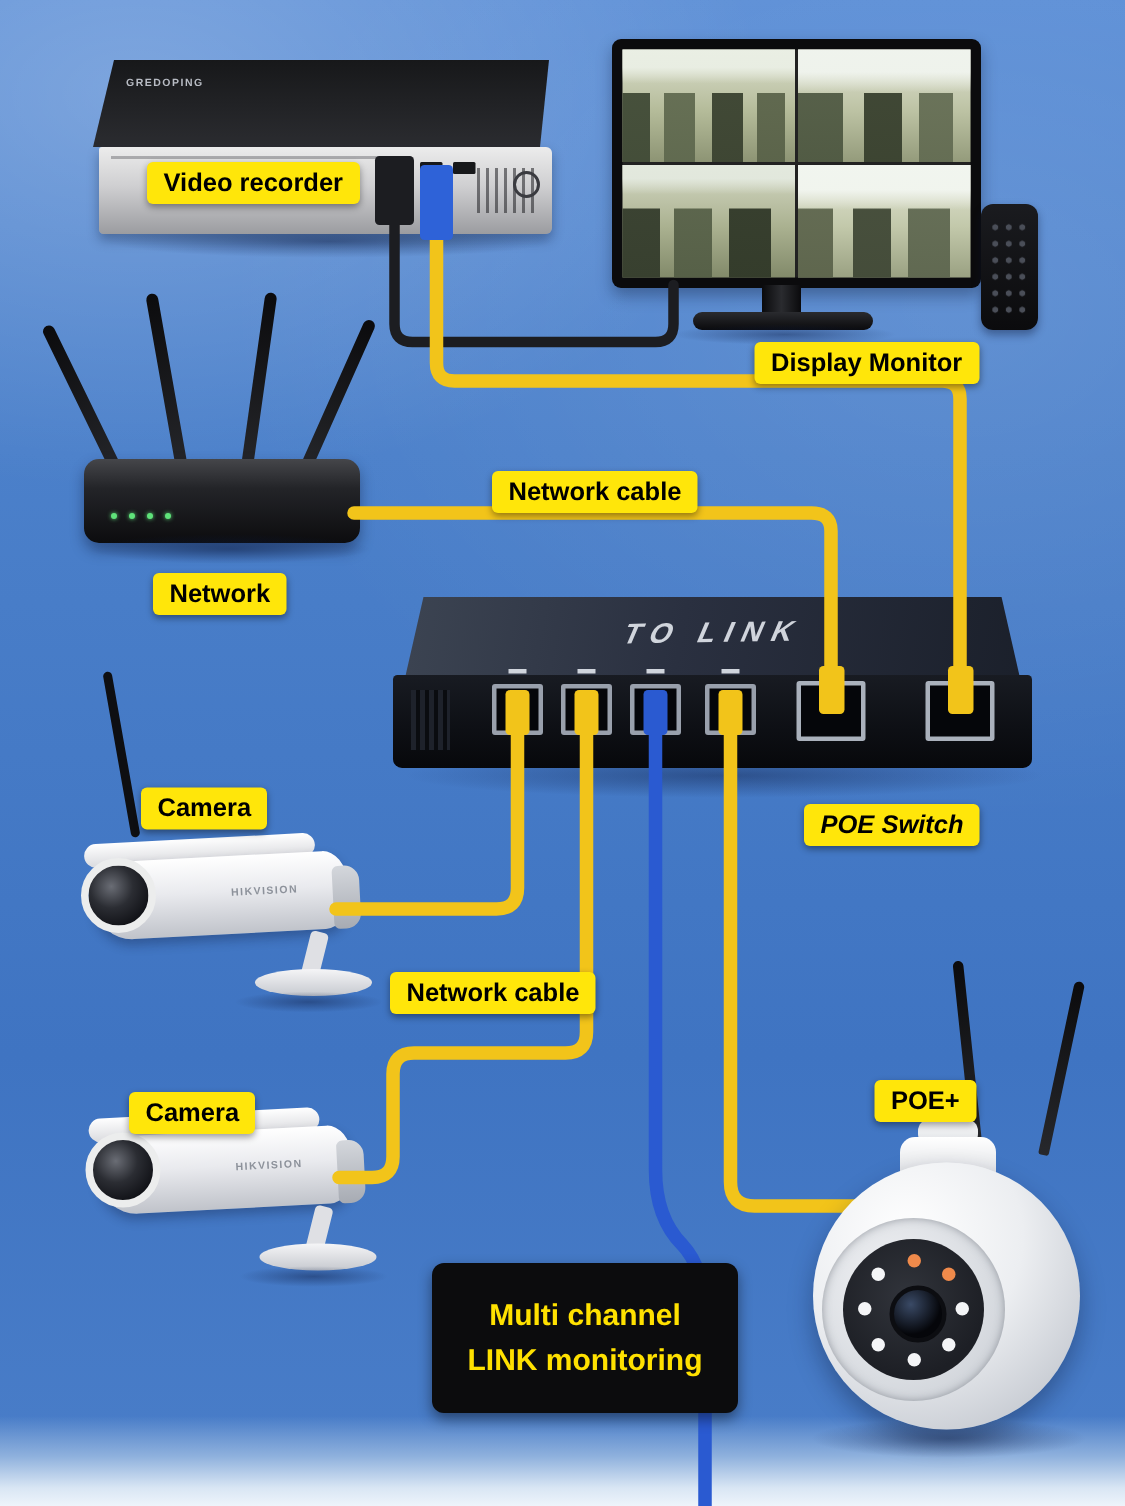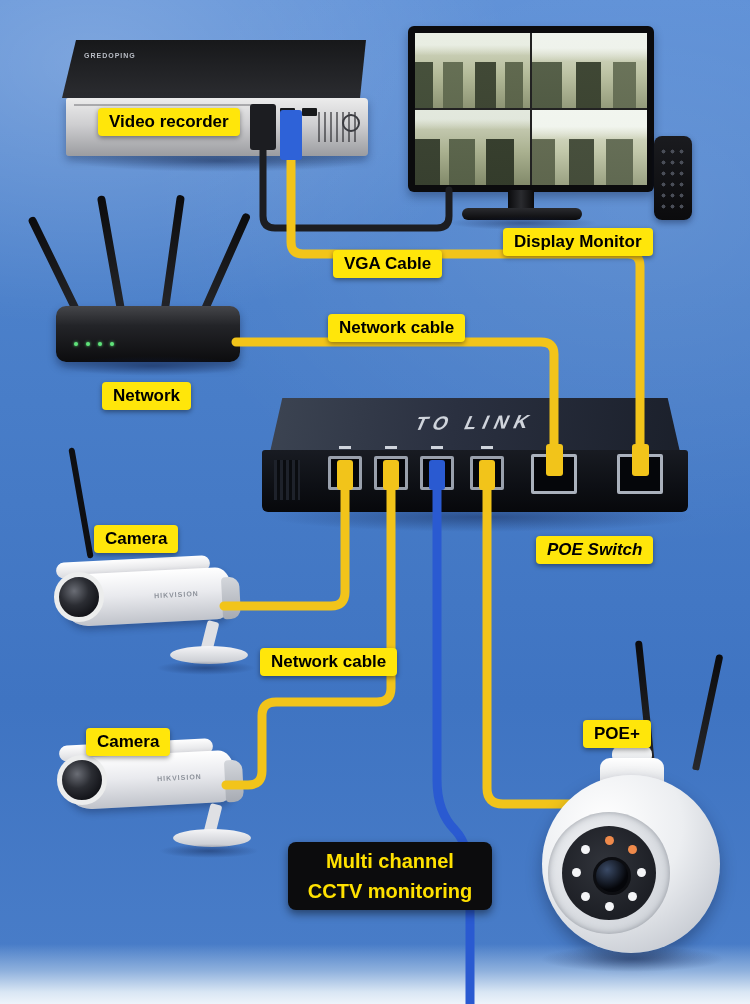--- a/index.html
+++ b/index.html
@@ -120,21 +120,21 @@
   .ptz-face{position:absolute;left:548px;top:812px;width:122px;height:122px;border-radius:50%;
     background:radial-gradient(circle at 40% 38%,#f4f5f7,#cfd3d9 80%);box-shadow:inset 0 0 6px rgba(80,86,96,.5);}
   .ptz-ring{position:absolute;left:562px;top:826px;width:94px;height:94px;border-radius:50%;
     background:radial-gradient(circle at 45% 40%,#31343b 0%,#1d1f25 70%);}
   .ptz-led{position:absolute;width:9px;height:9px;border-radius:50%;background:#f4f5f7;}
   .ptz-lens{position:absolute;left:31px;top:31px;width:32px;height:32px;border-radius:50%;
     background:radial-gradient(circle at 35% 30%,#3a4a66 0%,#05060a 65%);border:3px solid #0c0d11;box-sizing:content-box;}
 
   
   .title-box{position:absolute;left:288px;top:842px;width:192px;border-radius:8px;background:#0c0c0d;
-    padding:4px 6px;text-align:center;box-shadow:0 4px 9px rgba(0,0,0,.45);}
+    padding:20px 6px;text-align:center;box-shadow:0 4px 9px rgba(0,0,0,.45);}
   .title-box div{color:#ffe100;font-weight:bold;font-size:20px;line-height:1.5;}
 
   svg.cables{position:absolute;left:0;top:0;width:750px;height:1004px;pointer-events:none;}
 </style>
 </head>
 <body>
 
 <div class="scene">
 
   <div class="floor"></div>
@@ -265,26 +265,25 @@
     <span class="ptz-led" style="left:19px;top:66px;"></span>
     <span class="ptz-led" style="left:10px;top:42px;"></span>
     <span class="ptz-led" style="left:19px;top:19px;"></span>
     <span class="ptz-led" style="left:43px;top:10px;background:#ef8a4b;"></span>
     <span class="ptz-led" style="left:66px;top:19px;background:#ef8a4b;"></span>
     <span class="ptz-lens"></span>
   </div>
 
   <div class="title-box">
     <div>Multi channel</div>
-    <div>CCTV monitoring</div>
+    <div>LINK monitoring</div>
   </div>
 
   <div class="lbl" style="left:503px;top:228px;">Display Monitor</div>
   <div class="lbl" style="left:98px;top:108px;">Video recorder</div>
-  <div class="lbl" style="left:333px;top:250px;">VGA Cable</div>
   <div class="lbl" style="left:328px;top:314px;">Network cable</div>
   <div class="lbl" style="left:102px;top:382px;">Network</div>
   <div class="lbl" style="left:94px;top:525px;">Camera</div>
   <div class="lbl" style="left:536px;top:536px;font-style:italic;">POE Switch</div>
   <div class="lbl" style="left:260px;top:648px;">Network cable</div>
   <div class="lbl" style="left:86px;top:728px;">Camera</div>
   <div class="lbl" style="left:583px;top:720px;">POE+</div>
 
 </div>
 

